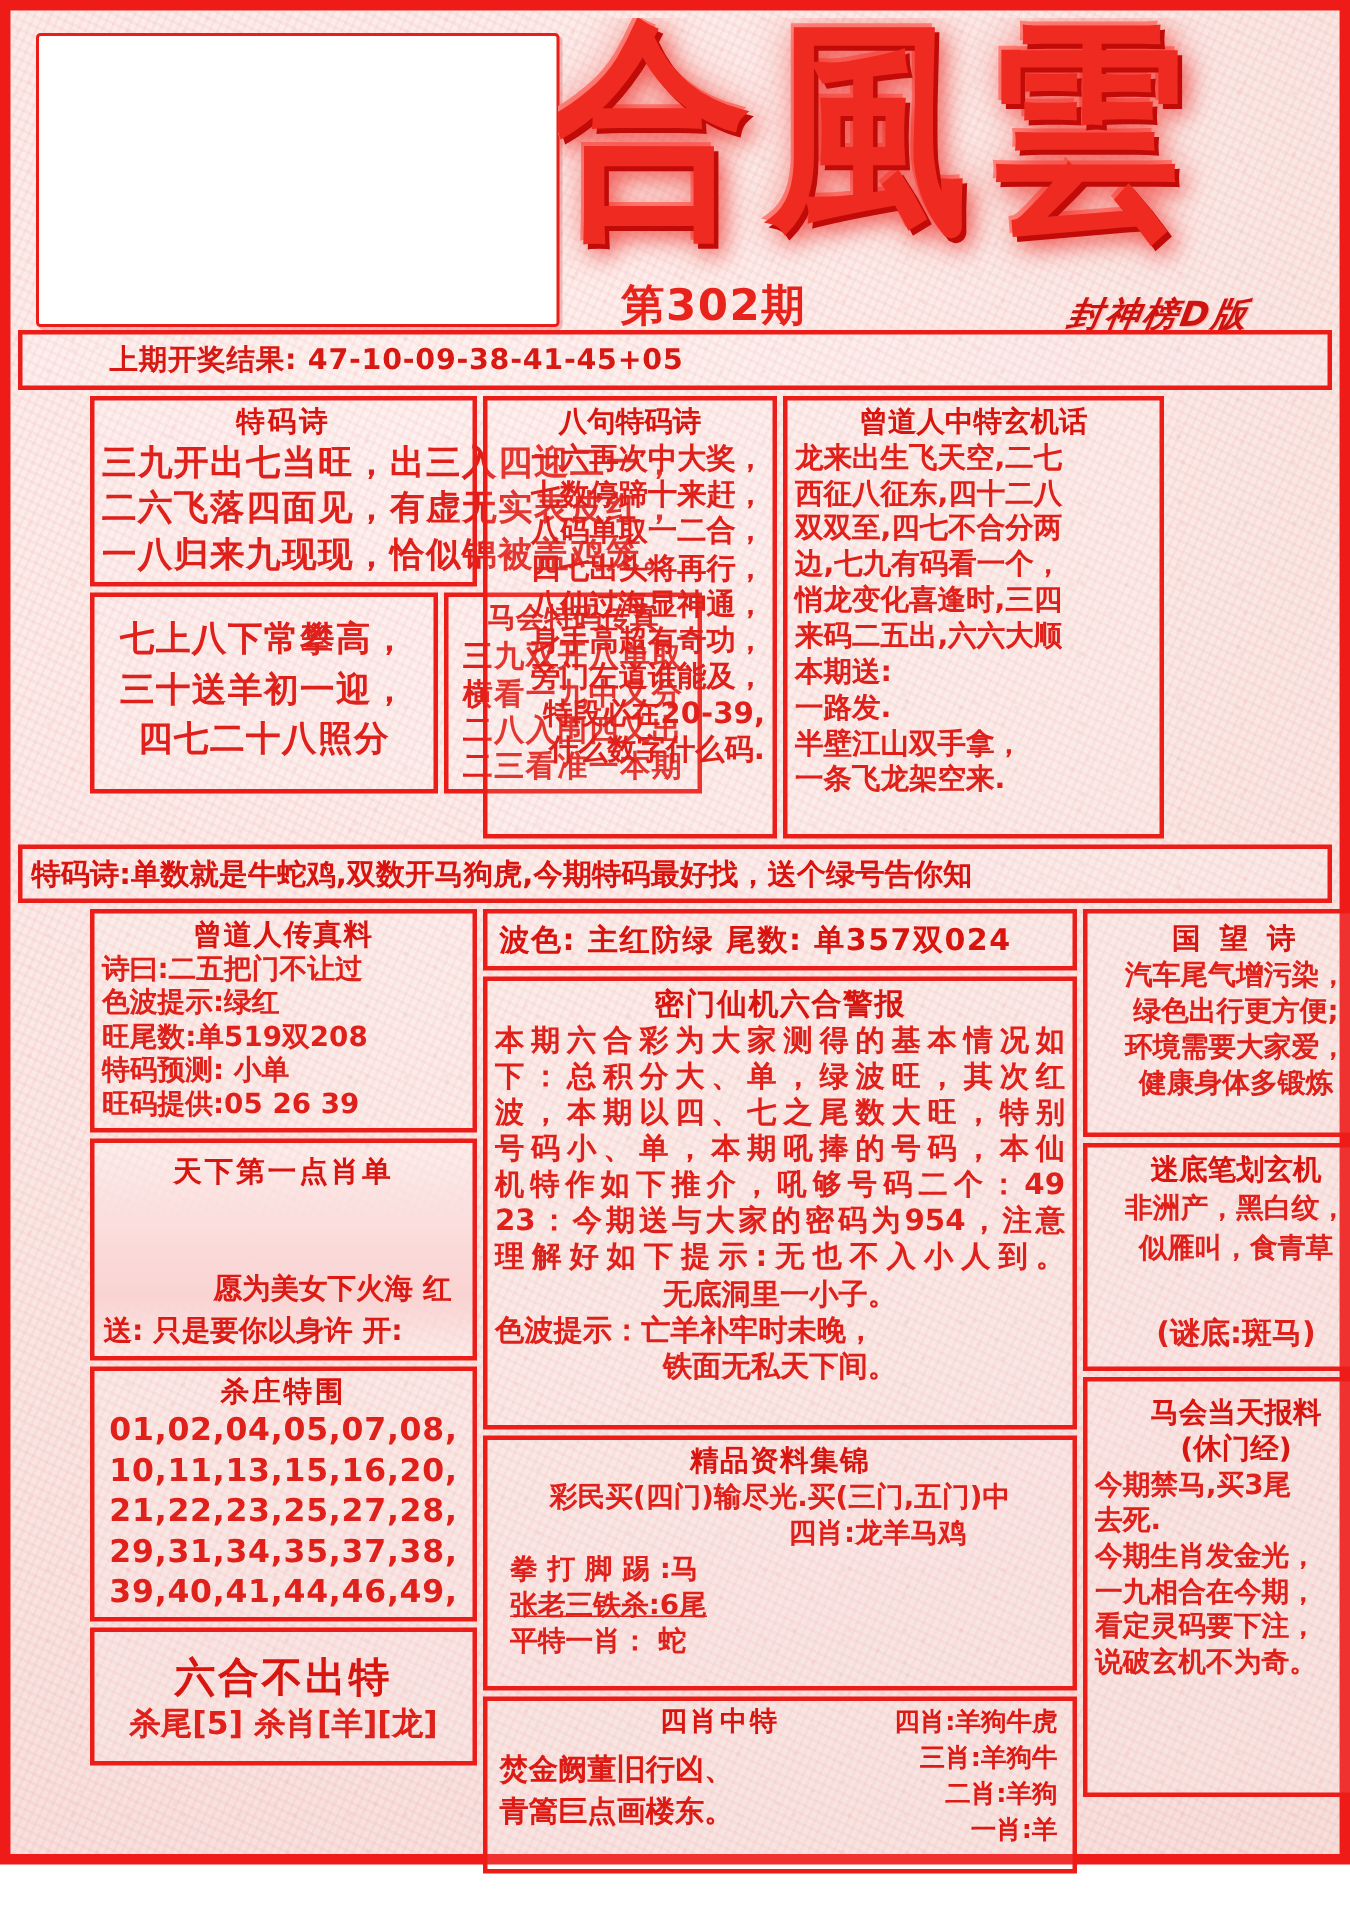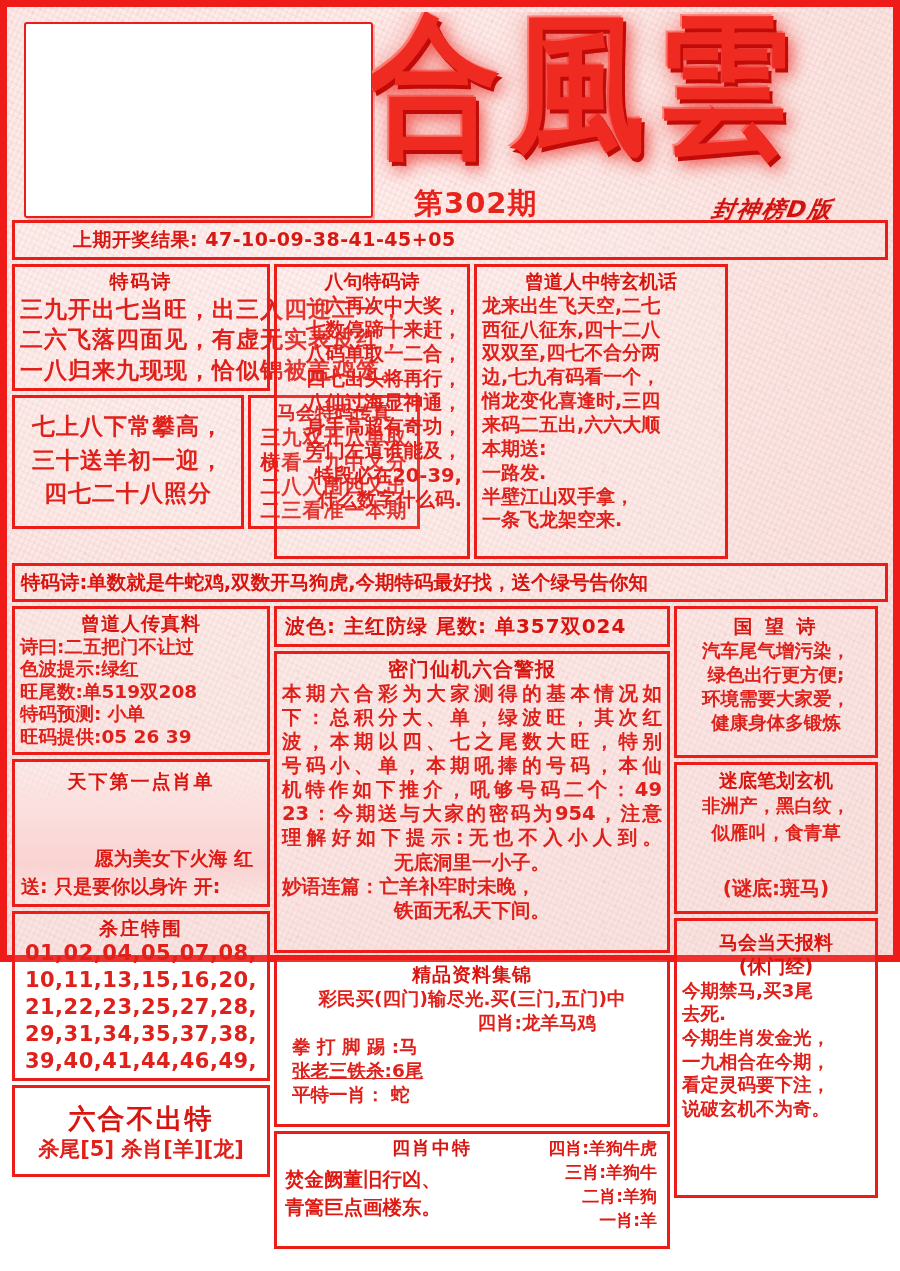--- a/index.html
+++ b/index.html
@@ -4,21 +4,21 @@
 <style>
   html,body{margin:0;padding:0;}
   body{
     width:900px;height:1271px;
     background:#ffffff;
     font-family:"DejaVu Sans","Liberation Sans",sans-serif;
     overflow:hidden;
   }
   .poster{
     position:relative;
-    width:900px;height:962px;
+    width:900px;height:1243px;
     box-sizing:border-box;
     background:
       repeating-linear-gradient(115deg, rgba(230,120,120,.08) 0 2px, rgba(255,255,255,0) 2px 5px),
       repeating-linear-gradient(25deg, rgba(225,110,110,.07) 0 2px, rgba(255,255,255,0) 2px 6px),
       radial-gradient(circle at 30% 20%, #fdf0ee 0%, #f9e6e3 60%, #f6dedb 100%);
     border:7px solid #ee1b18;
     padding:5px;
   }
   .noise{
     position:absolute;inset:0;pointer-events:none;
@@ -89,21 +89,21 @@
     padding:3px 5px;
     margin-bottom:4px;
   }
   .hd{
     text-align:center;font-weight:bold;color:#d9150f;
     font-size:19px;letter-spacing:2px;line-height:1.25;
   }
   .ln{color:#e0201a;font-weight:bold;line-height:1.3;}
   .c{text-align:center;}
   
-  .col-left{width:258px;flex:0 0 258px;}
+  .col-left{width:258px;flex:0 0 258px;margin-left:48px;}
   .col-mid{width:396px;flex:0 0 396px;}
   .col-right{width:204px;flex:0 0 204px;}
   
   .poem-main .ln{font-size:23px;line-height:1.33;letter-spacing:1px;}
   .poem8 .ln{font-size:19.5px;line-height:1.245;letter-spacing:0px;text-align:right;}
   .zdr .ln{font-size:19px;line-height:1.255;letter-spacing:0px;}
   .twoline .ln{font-size:23px;line-height:1.45;letter-spacing:1px;}
   .mahui .ln{font-size:20px;line-height:1.22;letter-spacing:1px;}
   .tm-row{font-size:19.5px;font-weight:bold;color:#d9130e;white-space:nowrap;letter-spacing:0px;}
   .zdrl .ln{font-size:18.5px;line-height:1.22;letter-spacing:0px;}
@@ -251,21 +251,21 @@
         <div class="hd" style="font-size:20px;letter-spacing:1px;">密门仙机六合警报</div>
         <div class="ln just">本期六合彩为大家测得的基本情况如</div>
         <div class="ln just">下：总积分大、单，绿波旺，其次红</div>
         <div class="ln just">波，本期以四、七之尾数大旺，特别</div>
         <div class="ln just">号码小、单，本期吼捧的号码，本仙</div>
         <div class="ln just">机特作如下推介，吼够号码二个：49</div>
         <div class="ln just">23：今期送与大家的密码为954，注意</div>
         <div class="ln just">理解好如下提示:无也不入小人到。</div>
         <div class="ln" style="padding-left:112px;">无底洞里一小子。</div>
         <div class="ln">
-          <span>妙语连篇：</span><span>亡羊补牢时未晚，</span>
+          <span>色波提示：</span><span>亡羊补牢时未晚，</span>
         </div>
         <div class="ln" style="padding-left:112px;">铁面无私天下间。</div>
       </div>
 
       <div class="cell jingpin" style="height:170px;">
         <div class="hd" style="font-size:19px;letter-spacing:1px;">精品资料集锦</div>
         <div class="ln c nowrap">彩民买(四门)输尽光.买(三门,五门)中</div>
         <div class="ln" style="text-align:right;padding-right:66px;">四肖:龙羊马鸡</div>
         <div class="ln" style="padding-left:10px;">拳 打 脚 踢 :马</div>
         <div class="ln" style="padding-left:10px;text-decoration:underline;">张老三铁杀:6尾</div>

